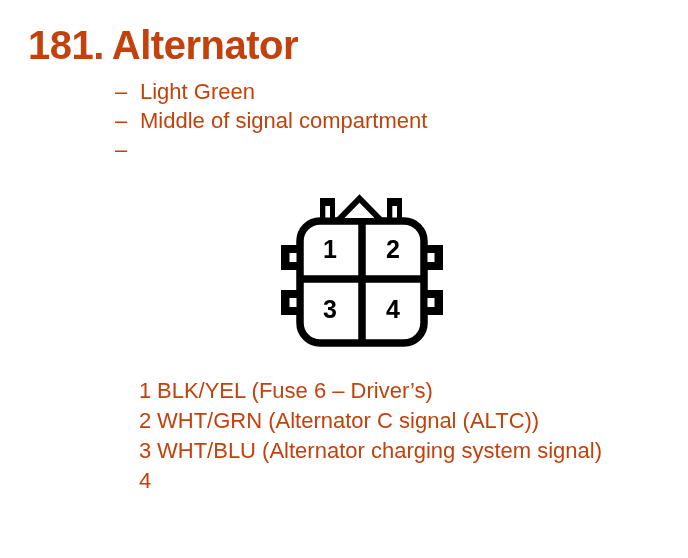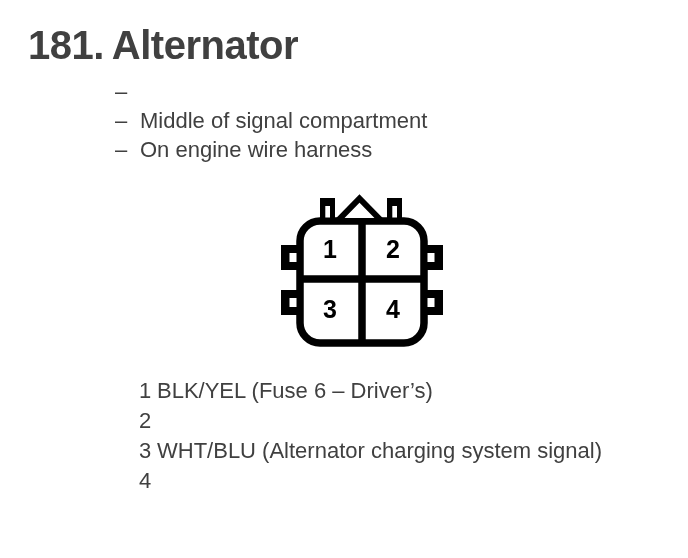--- a/index.html
+++ b/index.html
@@ -1,18 +1,18 @@
 <!DOCTYPE html>
 <html><head>
 <meta charset="utf-8">
 <style>
   html,body { margin:0; padding:0; background:#ffffff; }
   .page {
     position:relative; width:688px; height:492px;
-    background:#ffffff; color:#404040; overflow:hidden;
+    background:#ffffff; color:#c2410c; overflow:hidden;
     font-family:"Liberation Sans","DejaVu Sans",sans-serif;
   }
   .title {
     position:absolute; left:28px; top:21px; margin:0;
     font-size:40px; font-weight:700; line-height:1.2;
     letter-spacing:-0.5px; white-space:nowrap;
   }
   .title .title-num { margin-right:8px; }
   .notes {
     position:absolute; left:115px; top:77px;
@@ -39,28 +39,28 @@
 
 <div class="page">
 
   <h1 class="title">
     <span class="title-num">181.</span><span>Alternator</span>
   </h1>
 
   <div class="notes">
     <div class="note-line">
       <span class="dash">–</span>
+      <span>Light Green</span>
     </div>
     <div class="note-line">
       <span class="dash">–</span>
       <span>Middle of signal compartment</span>
     </div>
     <div class="note-line">
       <span class="dash">–</span>
-      <span>On engine wire harness</span>
     </div>
   </div>
 
   <svg class="connector-svg" viewBox="270 188 186 168" role="img">
 
     <rect x="320" y="198" width="15" height="24" fill="#000000"></rect>
     <rect x="387" y="198" width="15" height="24" fill="#000000"></rect>
 
     <rect x="281" y="245" width="17" height="25" fill="#000000"></rect>
     <rect x="281" y="290" width="17" height="25" fill="#000000"></rect>
@@ -88,20 +88,21 @@
     <text x="393" y="318" text-anchor="middle" fill="#000000">4</text>
   </svg>
 
   <div class="pins">
     <div class="pin-row">
       <span class="pin-num">1</span>
       <span class="pin-label">BLK/YEL (Fuse 6 – Driver’s)</span>
     </div>
     <div class="pin-row">
       <span class="pin-num">2</span>
+      <span class="pin-label">WHT/GRN (Alternator C signal (ALTC))</span>
     </div>
     <div class="pin-row">
       <span class="pin-num">3</span>
       <span class="pin-label">WHT/BLU (Alternator charging system signal)</span>
     </div>
     <div class="pin-row">
       <span class="pin-num">4</span>
     </div>
   </div>
 

